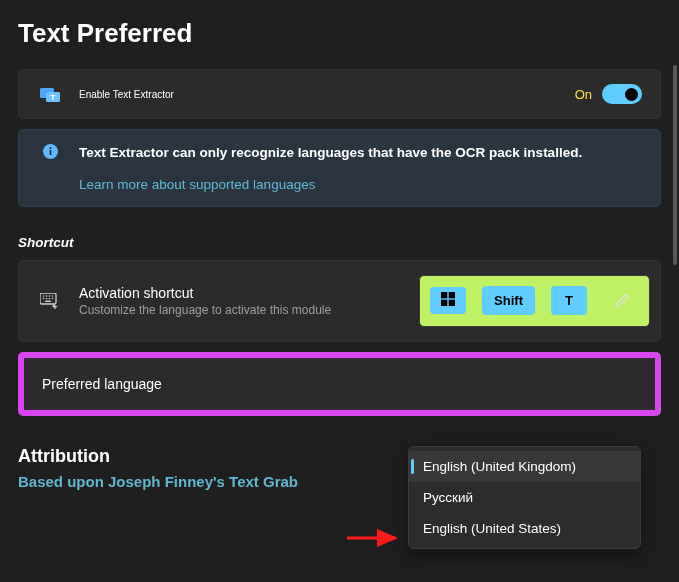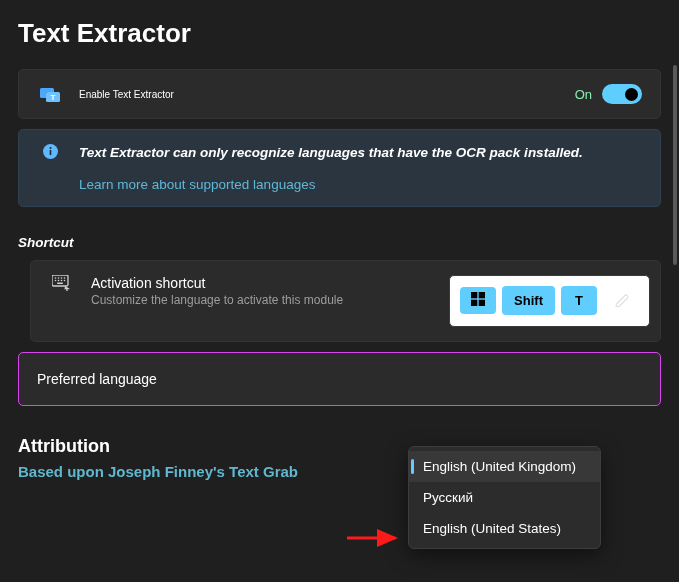--- a/index.html
+++ b/index.html
@@ -4,53 +4,53 @@
 <style>
 * { margin: 0; padding: 0; box-sizing: border-box; font-family: "Segoe UI", -apple-system, sans-serif; }
 body { background: #1f1f1f; color: #ffffff; width: 679px; height: 582px; overflow: hidden; position: relative; }
 .header { padding: 18px 18px 20px 18px; }
 .header h1 { font-size: 26px; font-weight: 600; }
 .content { padding: 0 18px; }
 .card { background: #2b2b2b; border: 1px solid #333; border-radius: 5px; padding: 14px 18px; display: flex; align-items: center; margin-bottom: 10px; }
 .icon-slot { width: 26px; display: flex; justify-content: center; margin-right: 16px; }
 .card-title { flex: 1; font-size: 10px; }
 .toggle-wrap { display: flex; align-items: center; gap: 10px; }
-.toggle-label { font-size: 13px; color: #86efac; }
+.toggle-label { font-size: 13px; color: #fde047; }
 .toggle { width: 40px; height: 20px; background: #60cdff; border-radius: 10px; position: relative; cursor: pointer; }
 .toggle-knob { width: 13px; height: 13px; background: #000; border-radius: 50%; position: absolute; right: 4px; top: 3.5px; }
 .info-card { background: #2a3540; border: 1px solid #2f4050; border-radius: 5px; padding: 14px 18px; margin-bottom: 28px; }
-.info-row { display: flex; align-items: flex-start; font-style: italic; }
+.info-row { display: flex; align-items: flex-start; }
 .info-icon-slot { width: 26px; display: flex; justify-content: center; margin-right: 16px; flex-shrink: 0; }
 .info-text { font-size: 13.5px; font-weight: 600; line-height: 1.4; }
 .info-link { margin-left: 42px; margin-top: 14px; font-size: 13.5px; color: #5fb8d8; cursor: pointer; }
 .section-label { font-size: 13.5px; font-weight: 600; margin-bottom: 10px; font-style: italic; }
-.shortcut-card { background: #2b2b2b; border: 1px solid #333; border-radius: 5px; padding: 14px 10px 14px 18px; display: flex; align-items: flex-start; margin-bottom: 10px; margin-left: 12px; }
+.shortcut-card { background: #2b2b2b; border: 1px solid #333; border-radius: 5px; padding: 14px 10px 14px 18px; display: flex; align-items: center; margin-bottom: 10px; }
 .shortcut-text { flex: 1; }
 .shortcut-title { font-size: 14px; }
 .shortcut-sub { font-size: 12px; color: #9d9d9d; margin-top: 2px; }
-.keys-box { background: #ffffff; border: 1px solid #3a3a3a; border-radius: 5px; padding: 8px 10px; display: flex; align-items: center; gap: 6px; }
+.keys-box { background: #bef264; border: 1px solid #3a3a3a; border-radius: 5px; padding: 8px 10px; display: flex; align-items: center; gap: 16px; }
 .key { background: #60cdff; color: #000; border-radius: 4px; padding: 7px 12px; font-size: 13px; font-weight: 600; min-width: 36px; text-align: center; }
 .key-win { padding: 5px 10px; }
 .edit-btn { width: 34px; height: 34px; display: flex; align-items: center; justify-content: center; cursor: pointer; margin-left: 2px; }
-.lang-card { background: #2b2b2b; border: 1px solid #d946ef; border-radius: 5px; padding: 18px 18px; display: flex; align-items: center; margin-bottom: 30px; }
+.lang-card { background: #2b2b2b; border: 6px solid #d946ef; border-radius: 5px; padding: 18px 18px; display: flex; align-items: center; margin-bottom: 30px; }
 .lang-label { flex: 1; font-size: 14px; }
 .attribution-label { font-size: 18px; font-weight: 600; margin-bottom: 6px; }
 .attribution-link { font-size: 15px; font-weight: 700; color: #60b8d0; cursor: pointer; }
-.dropdown { position: absolute; left: 408px; top: 446px; width: 193px; background: #2c2c2c; border: 1px solid #3d3d3d; border-radius: 6px; box-shadow: 0 6px 20px rgba(0,0,0,0.5); padding: 4px 0; }
+.dropdown { position: absolute; left: 408px; top: 446px; width: 233px; background: #2c2c2c; border: 1px solid #3d3d3d; border-radius: 6px; box-shadow: 0 6px 20px rgba(0,0,0,0.5); padding: 4px 0; }
 .dropdown-item { padding: 8px 14px 8px 14px; font-size: 13.5px; cursor: pointer; position: relative; }
 .dropdown-item.selected { background: #383838; }
 .dropdown-item.selected::before { content: ""; position: absolute; left: 2px; top: 8px; bottom: 8px; width: 3px; background: #60cdff; border-radius: 2px; }
 .arrow { position: absolute; left: 345px; top: 526px; }
 .scrollbar { position: absolute; right: 2px; top: 65px; width: 4px; height: 200px; background: #5a5a5a; border-radius: 2px; }
 </style>
 </head>
 <body>
 
 <div class="header">
-  <h1>Text Extractor</h1>
+  <h1>Text Preferred</h1>
 </div>
 
 <div class="content">
   <div class="card">
     <div class="icon-slot">
       <svg width="20" height="16" viewBox="0 0 20 16">
         <rect x="0" y="2" width="14" height="10" rx="1.5" fill="#4aa8ff"></rect>
         <rect x="6" y="6" width="14" height="10" rx="1.5" fill="#2b2b2b"></rect>
         <rect x="6" y="6" width="14" height="10" rx="1.5" fill="#6fc2ff"></rect>
         <text x="13" y="14" font-size="8" text-anchor="middle" fill="#fff" font-weight="700">T</text>

